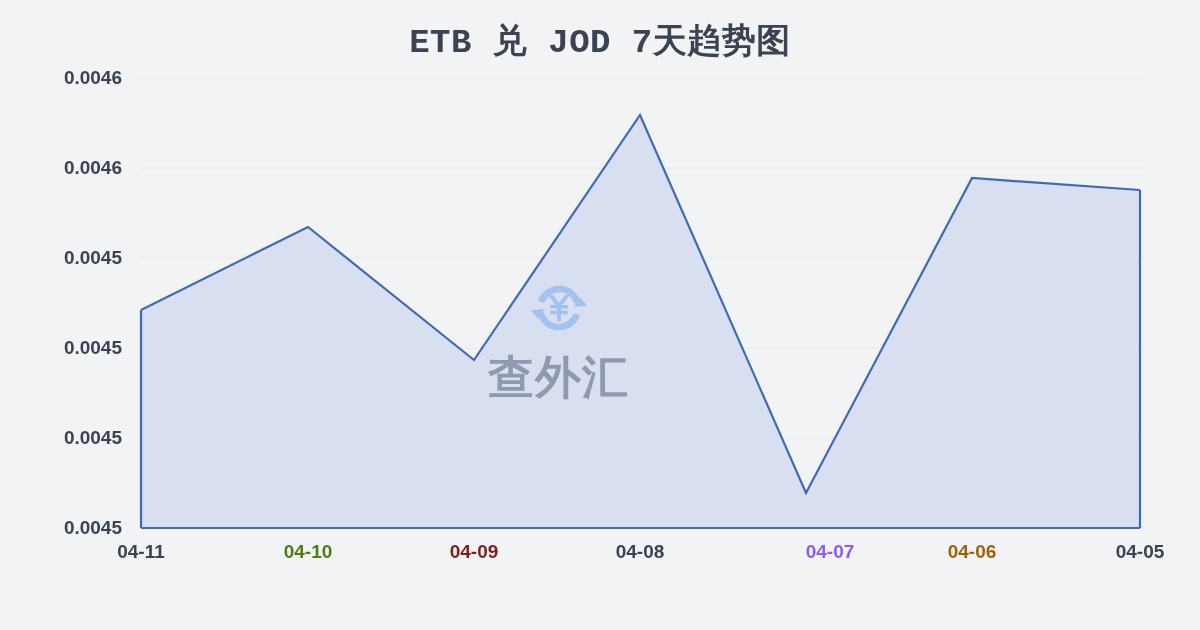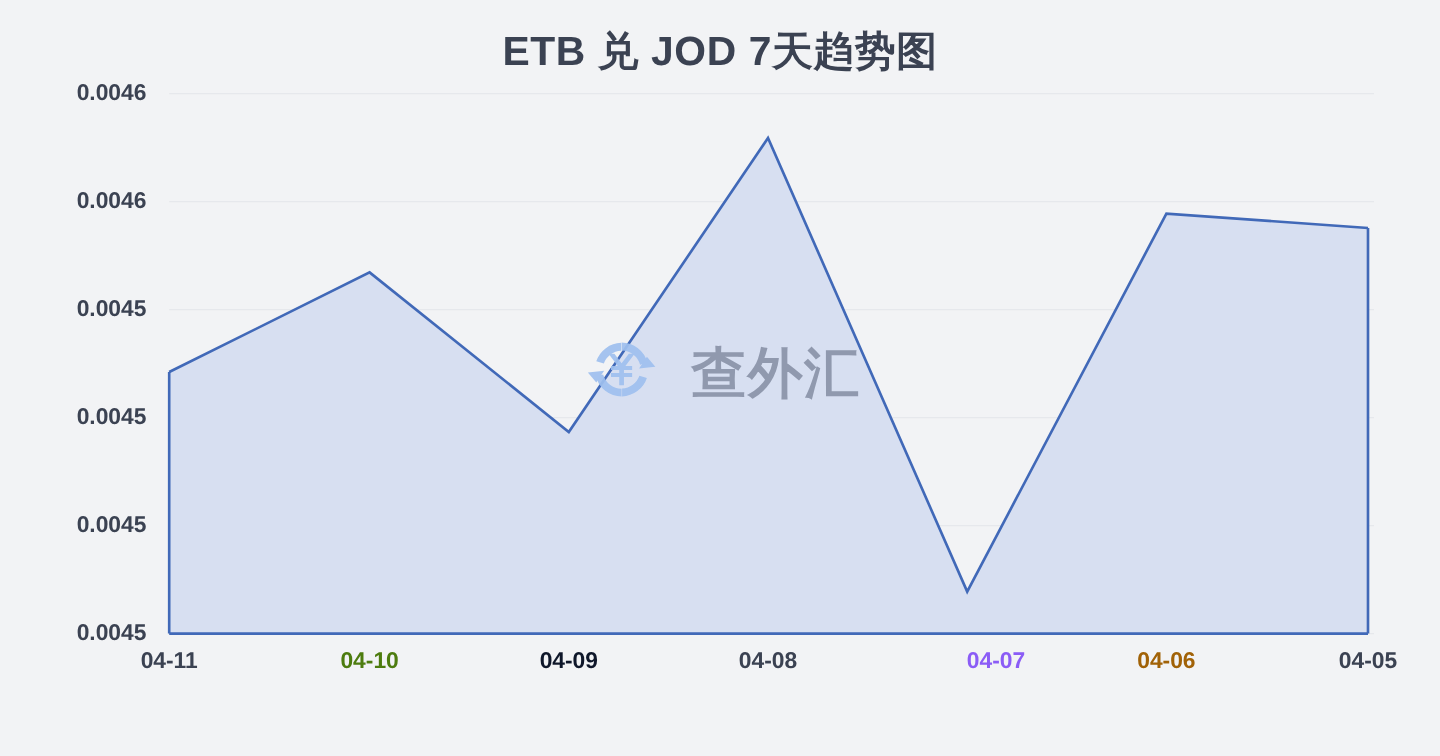--- a/index.html
+++ b/index.html
@@ -24,20 +24,21 @@
     left: 0;
     top: 22px;
     width: 1200px;
     text-align: center;
     font-size: 34px;
     font-weight: bold;
     color: #3b4252;
     letter-spacing: 0.5px;
     line-height: 42px;
     white-space: nowrap;
+    font-family: Liberation Mono, monospace;
   }
   
   #plot-area {
     position: absolute;
     left: 0;
     top: 0;
     width: 1200px;
     height: 630px;
   }
   #plot-svg {
@@ -79,23 +80,24 @@
     color: #3b4252;
     white-space: nowrap;
   }
   
   #watermark {
     position: absolute;
     left: 488px;
     top: 278px;
     display: flex;
     align-items: center;
-    gap: 28px;
+    gap: 12px;
     pointer-events: none;
     opacity: 0.92;
+    flex-direction: column;
   }
   #watermark-text {
     font-size: 46px;
     font-weight: bold;
     color: #8b94a9;
     letter-spacing: 1px;
     line-height: 1;
     white-space: nowrap;
   }
 </style>
@@ -129,21 +131,21 @@
       <div class="y-tick-label" style="top: 168px; color: rgb(59, 66, 82);">0.0046</div>
       <div class="y-tick-label" style="top: 258px; color: rgb(59, 66, 82);">0.0045</div>
       <div class="y-tick-label" style="top: 348px; color: rgb(59, 66, 82);">0.0045</div>
       <div class="y-tick-label" style="top: 438px; color: rgb(59, 66, 82);">0.0045</div>
       <div class="y-tick-label" style="top: 528px; color: rgb(59, 66, 82);">0.0045</div>
     </div>
 
   <div id="x-axis-labels">
       <div class="x-tick-label" style="left: 141px; color: rgb(59, 66, 82);">04-11</div>
       <div class="x-tick-label" style="left: 308px; color: #4d7c0f;">04-10</div>
-      <div class="x-tick-label" style="left: 474px; color: #0f172a;">04-09</div>
+      <div class="x-tick-label" style="left: 474px; color: #7f1d1d;">04-09</div>
       <div class="x-tick-label" style="left: 640px; color: rgb(59, 66, 82);">04-08</div>
       <div class="x-tick-label" style="left: 830px; color: #8b5cf6;">04-07</div>
       <div class="x-tick-label" style="left: 972px; color: #a16207;">04-06</div>
       <div class="x-tick-label" style="left: 1140px; color: rgb(59, 66, 82);">04-05</div>
     </div>
 
   <div id="watermark">
     <span>
       <svg width="60" height="60" viewBox="0 0 64 64" aria-hidden="true">
         <g fill="#9fc0ef">

